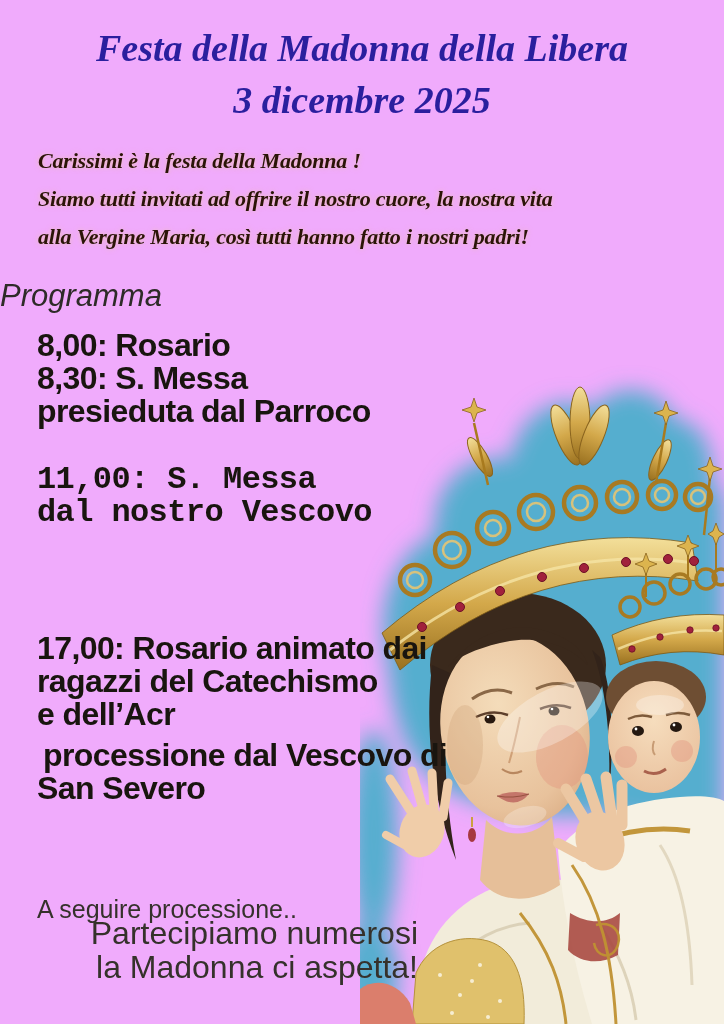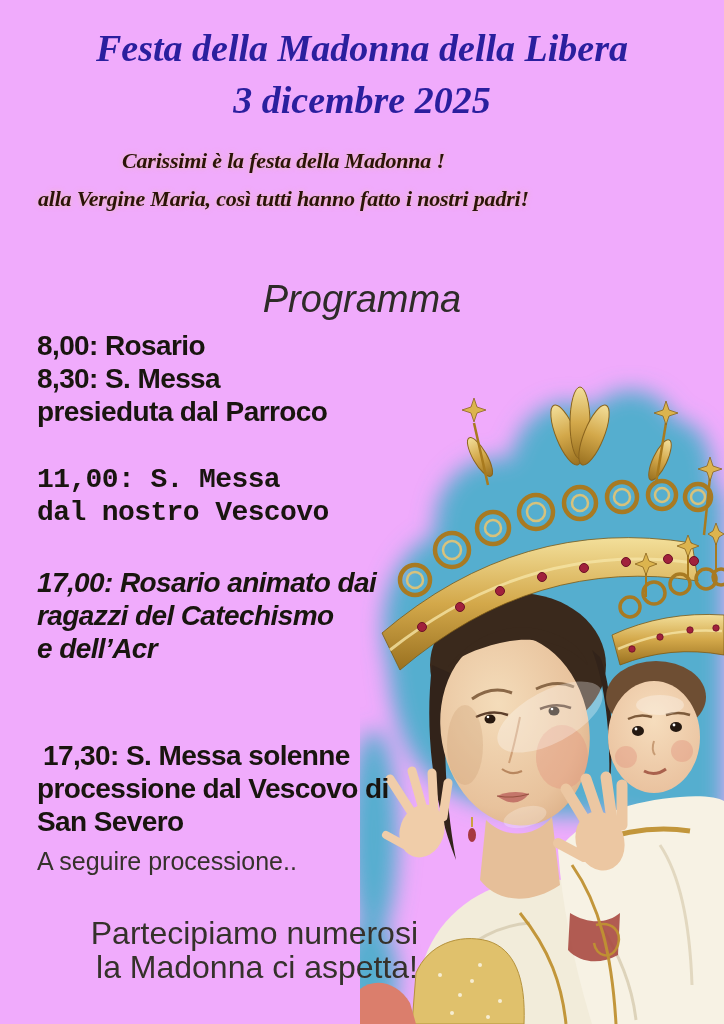--- a/index.html
+++ b/index.html
@@ -13,34 +13,34 @@
     position:absolute;left:0;right:0;text-align:center;
     font-family:"Liberation Serif",serif;font-style:italic;font-weight:bold;
     color:#2a1f9e;font-size:38px;white-space:nowrap;
   }
   .title-line1{top:26px;}
   .title-line2{top:78px;}
   .intro{
     position:absolute;left:38px;top:142px;
     font-family:"Liberation Serif",serif;font-style:italic;font-weight:bold;
     font-size:22px;letter-spacing:-0.2px;line-height:38px;color:#2b1407;
-    text-shadow:0 0 5px rgba(235,205,130,0.55);white-space:nowrap;text-align:center;
+    text-shadow:0 0 5px rgba(235,205,130,0.55);white-space:nowrap;
   }
   .programma{
-    position:absolute;left:0;right:0;top:278px;text-align:center;
-    font-style:italic;font-size:38px;color:#2e2b28;
+    position:absolute;left:0;right:0;top:278px;
+    font-style:italic;font-size:31px;color:#2e2b28;
   }
   .sched{
-    position:absolute;left:37px;font-weight:bold;font-size:28px;
+    position:absolute;left:37px;font-weight:bold;font-size:32px;
     letter-spacing:-0.6px;line-height:33px;color:#19150f;white-space:nowrap;
   }
-  .b1{top:329px;}.b2{top:463px;font-family:Liberation Mono, monospace;}.b3{top:566px;font-style:italic;}.b4{top:739px;}
+  .b1{top:329px;}.b2{top:463px;font-family:Liberation Mono, monospace;}.b3{top:632px;}.b4{top:739px;}
   .b4 .line:first-child{padding-left:6px;}
   .aseguire{
-    position:absolute;left:37px;top:847px;font-size:25px;color:#35312b;
+    position:absolute;left:37px;top:895px;font-size:25px;color:#35312b;
   }
   .closing{
     position:absolute;left:8px;top:916px;width:410px;text-align:right;
     font-size:32px;line-height:34px;color:#35312b;
   }
   .statue{position:absolute;left:360px;top:365px;width:364px;height:659px;z-index:1;}
 </style>
 </head>
 <body>
 
@@ -271,20 +271,21 @@
     </g>
     <path d="M0,659 L0,624 C16,612 38,618 50,638 L56,659 Z" fill="#db7e6c"></path>
   </svg>
 
   <div class="layer-text">
     <div class="title title-line1">Festa della Madonna della Libera</div>
     <div class="title title-line2">3 dicembre 2025</div>
 
     <div class="intro">
       <div class="line">Carissimi è la festa della Madonna !</div>
+      <div class="line">Siamo tutti invitati ad offrire il nostro cuore, la nostra vita</div>
       <div class="line">alla Vergine Maria, così tutti hanno fatto i nostri padri!</div>
     </div>
 
     <div class="programma">Programma</div>
 
     <div class="sched b1">
       <div class="line">8,00: Rosario</div>
       <div class="line">8,30: S. Messa</div>
       <div class="line">presieduta dal Parroco</div>
     </div>
@@ -294,21 +295,20 @@
       <div class="line">dal nostro Vescovo</div>
     </div>
 
     <div class="sched b3">
       <div class="line">17,00: Rosario animato dai</div>
       <div class="line">ragazzi del Catechismo</div>
       <div class="line">e dell’Acr</div>
     </div>
 
     <div class="sched b4">
-      <div class="line">17,30: S. Messa solenne</div>
       <div class="line">processione dal Vescovo di</div>
       <div class="line">San Severo</div>
     </div>
 
     <div class="aseguire">A seguire processione..</div>
 
     <div class="closing">
       <div class="line">Partecipiamo numerosi</div>
       <div class="line">la Madonna ci aspetta!</div>
     </div>

